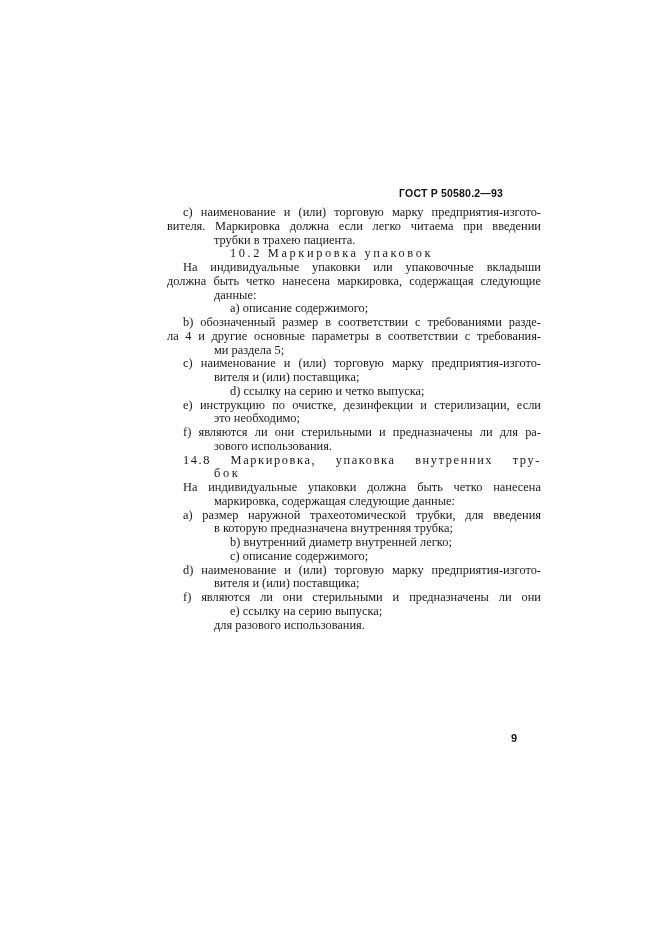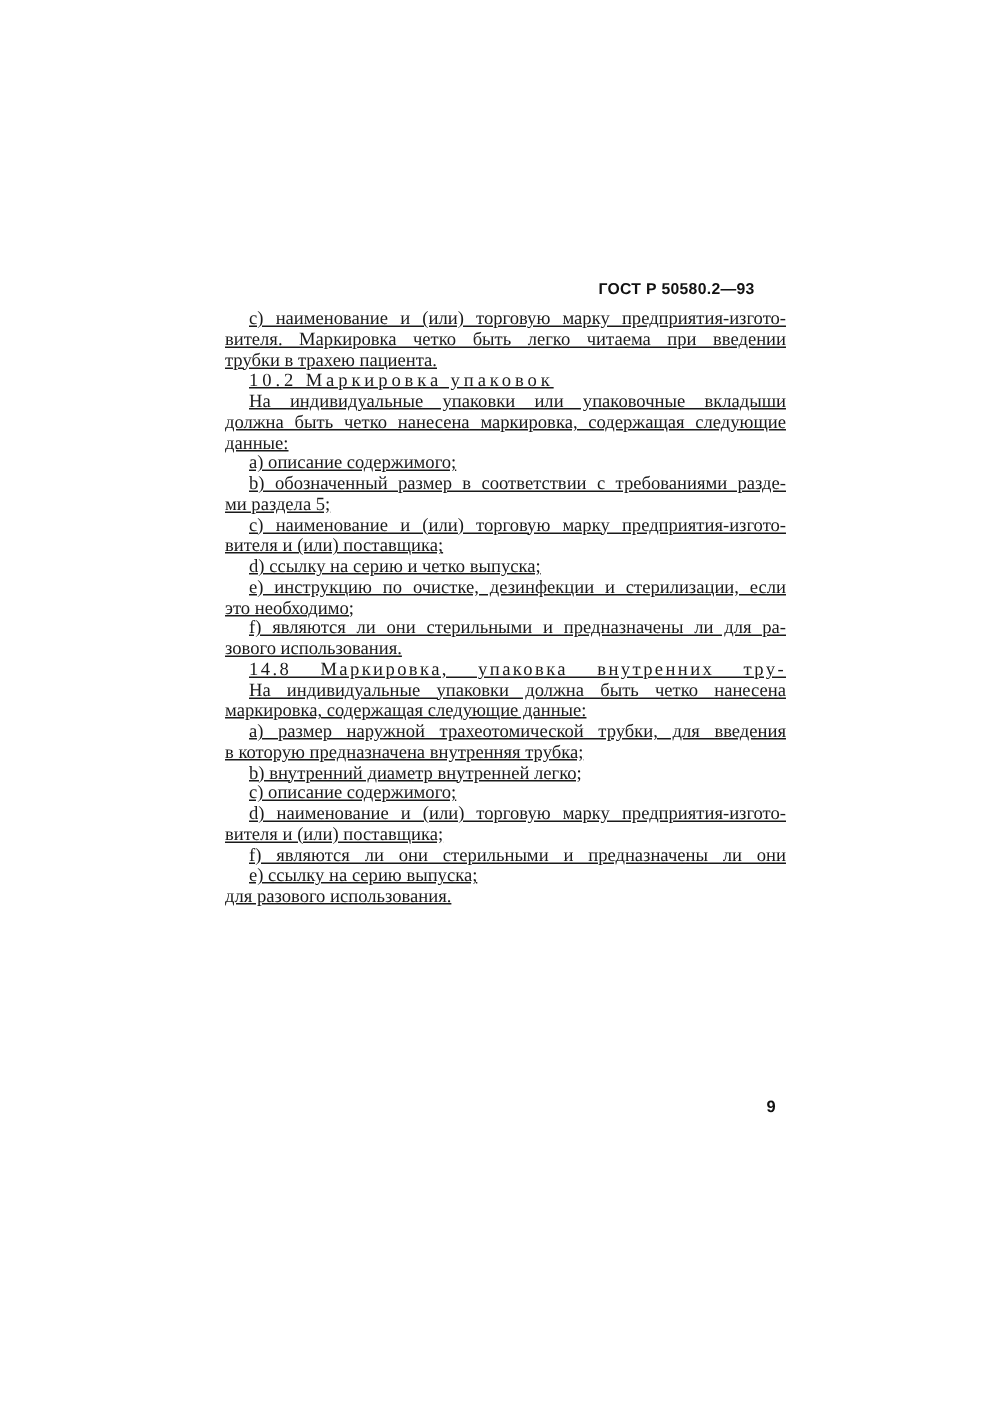--- a/index.html
+++ b/index.html
@@ -1,52 +1,54 @@
 <!DOCTYPE html>
 <html><head>
   <meta charset="utf-8">
   <style>
     html, body { margin: 0; padding: 0; background: #ffffff; }
     body { width: 661px; height: 935px; position: relative; overflow: hidden;
            font-family: "Liberation Serif", "DejaVu Serif", serif; color: #1a1a1a; }
     .header { position: absolute; left: 399px; top: 187px; font-family: "Liberation Sans", sans-serif;
               font-weight: bold; font-size: 10.5px; letter-spacing: 0.2px; color: #111; }
-    .body-text { position: absolute; left: 150px; top: 206px; width: 374px;
-                 font-size: 12.4px; line-height: 13.75px; text-decoration: underline; }
+    .body-text { position: absolute; left: 167px; top: 206px; width: 374px;
+                 font-size: 12.4px; line-height: 13.75px; }
     .line { white-space: nowrap; text-align: justify; text-align-last: justify; height: 13.75px; overflow: visible; }
     .line.indent { padding-left: 16px; }
-    .line.last { text-align-last: left; }
+    .line.last { text-align-last: left; margin-left: 47px; }
     .spaced { letter-spacing: 2.6px; }
     .page-num { position: absolute; left: 511px; top: 732px; font-family: "Liberation Sans", sans-serif;
                 font-weight: bold; font-size: 11px; color: #111; }
   </style>
 </head>
 <body>
 
 <div class="header">ГОСТ Р 50580.2—93</div>
 
 <div class="body-text">
   <div class="line indent">c) наименование и (или) торговую марку предприятия-изгото-</div>
-  <div class="line">вителя. Маркировка четко быть легко  читаема при введении</div>
+  <div class="line">вителя. Маркировка должна если легко  читаема при введении</div>
   <div class="line last">трубки в трахею пациента.</div>
   <div class="line indent last spaced">10.2 Маркировка упаковок</div>
   <div class="line indent">На индивидуальные упаковки или  упаковочные  вкладыши</div>
   <div class="line">должна быть четко нанесена маркировка, содержащая следующие</div>
   <div class="line last">данные:</div>
   <div class="line indent last">а) описание содержимого;</div>
   <div class="line indent">b) обозначенный размер в соответствии с требованиями разде-</div>
+  <div class="line">ла 4 и другие основные параметры в соответствии с требования-</div>
   <div class="line last">ми раздела 5;</div>
   <div class="line indent">c) наименование и (или) торговую марку предприятия-изгото-</div>
   <div class="line last">вителя и (или) поставщика;</div>
   <div class="line indent last">d) ссылку на серию и четко выпуска;</div>
   <div class="line indent">e) инструкцию по очистке, дезинфекции и стерилизации, если</div>
   <div class="line last">это необходимо;</div>
   <div class="line indent">f) являются ли они стерильными и предназначены ли для ра-</div>
   <div class="line last">зового использования.</div>
   <div class="line indent spaced" style="letter-spacing:1.6px">14.8 Маркировка,  упаковка  внутренних  тру-</div>
+  <div class="line last spaced">бок</div>
   <div class="line indent">На индивидуальные упаковки  должна быть четко нанесена</div>
   <div class="line last">маркировка, содержащая следующие данные:</div>
   <div class="line indent">а) размер наружной трахеотомической трубки, для введения</div>
   <div class="line last">в которую предназначена внутренняя трубка;</div>
   <div class="line indent last">b) внутренний диаметр внутренней легко;</div>
   <div class="line indent last">c) описание содержимого;</div>
   <div class="line indent">d) наименование и (или) торговую марку предприятия-изгото-</div>
   <div class="line last">вителя и (или) поставщика;</div>
   <div class="line indent">f) являются ли они  стерильными и предназначены ли они</div>
   <div class="line indent last">e) ссылку на серию выпуска;</div>

